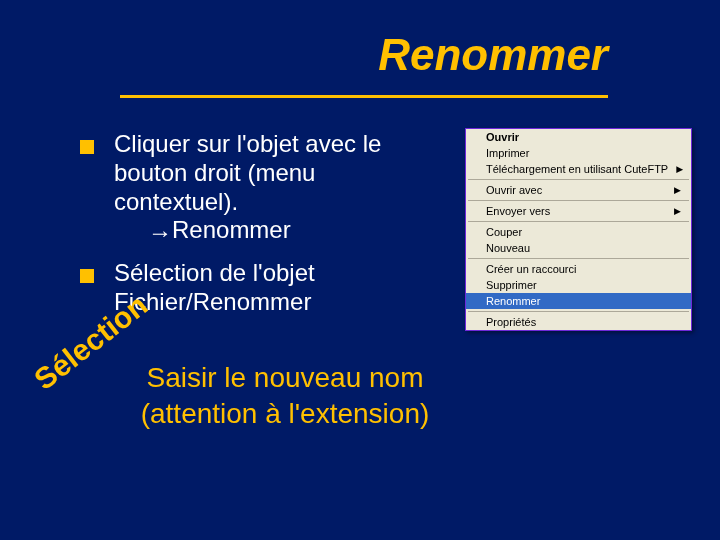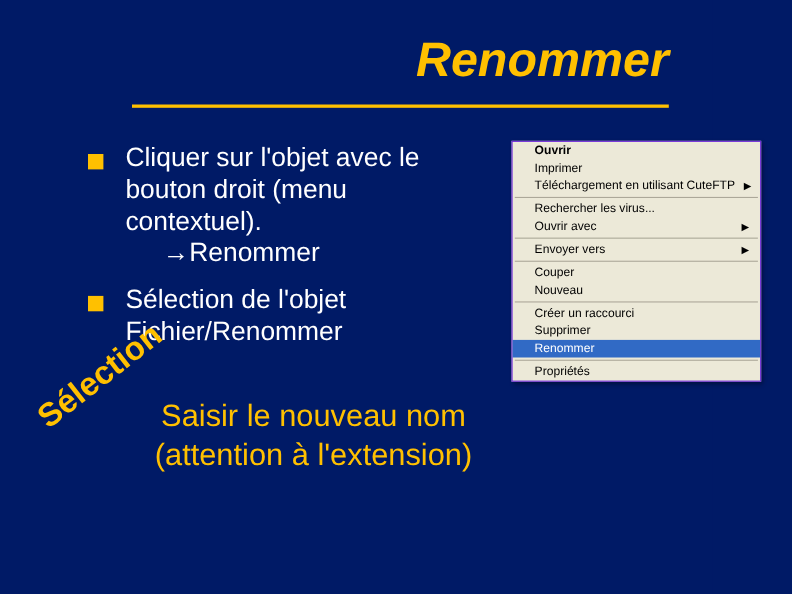--- a/index.html
+++ b/index.html
@@ -152,23 +152,20 @@
       </div>
       <div class="ctx-item">
         <span>Imprimer</span>
       </div>
       <div class="ctx-item">
         <span>Téléchargement en utilisant CuteFTP</span>
         <span class="ctx-arrow">▶</span>
       </div>
       <hr>
       <div class="ctx-item">
-        <span>Rechercher les virus...</span>
-      </div>
-      <div class="ctx-item">
         <span>Ouvrir avec</span>
         <span class="ctx-arrow">▶</span>
       </div>
       <hr>
       <div class="ctx-item">
         <span>Envoyer vers</span>
         <span class="ctx-arrow">▶</span>
       </div>
       <hr>
       <div class="ctx-item">

